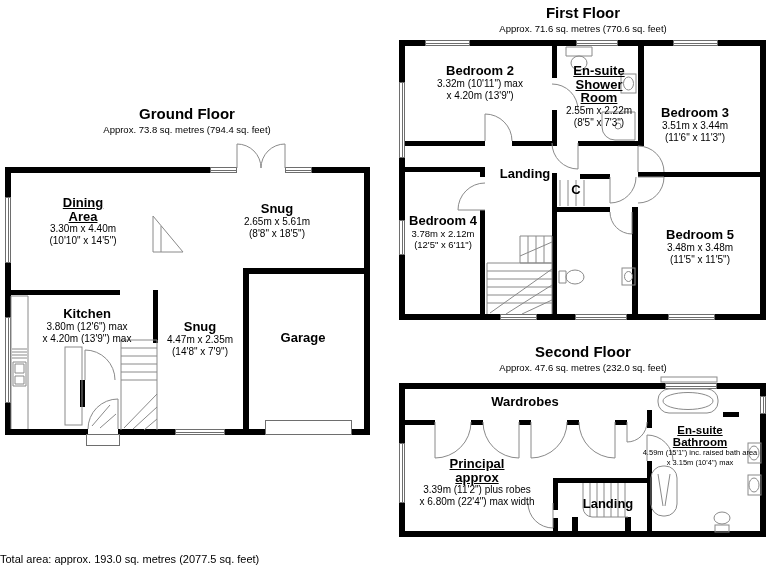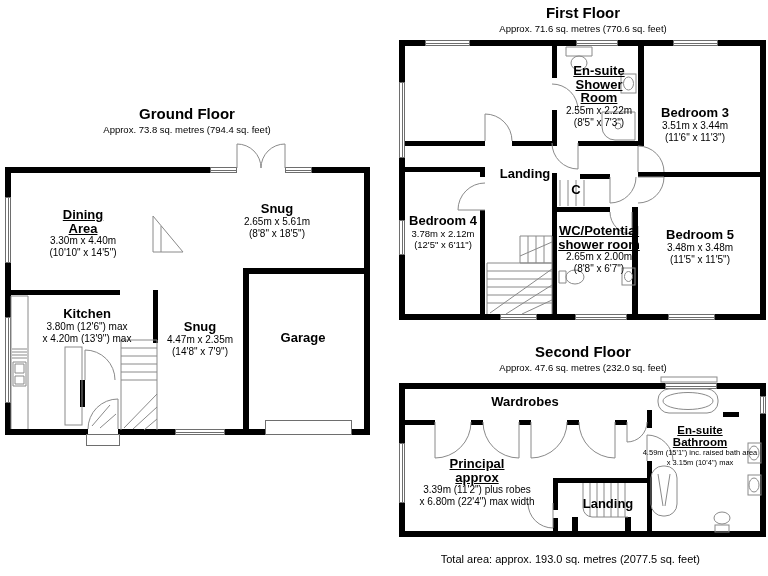--- a/index.html
+++ b/index.html
@@ -17,21 +17,21 @@
   .rn{font-weight:bold;font-size:13px;line-height:1.05;}
   .rn span{display:inline-block;text-decoration:underline;}
   .rn.sm{font-size:11.5px;}
   .rd{font-size:10px;line-height:1.2;}
   .rd.nw{white-space:nowrap;}
   .rd.b4{font-size:9.5px;white-space:nowrap;}
   .rd.tiny{font-size:7.5px;line-height:1.3;white-space:nowrap;}
   .ftitle{position:absolute;text-align:center;z-index:5;}
   .ftitle .t{font-weight:bold;font-size:15px;line-height:1.1;}
   .ftitle .s{font-size:9.5px;line-height:1.4;}
-  .footer{position:absolute;left:0;top:553px;width:700px;text-align:right;font-size:11px;z-index:5;}
+  .footer{position:absolute;left:0;top:553px;width:700px;text-align:left;font-size:11px;z-index:5;}
 </style>
 </head>
 <body>
 
 <div id="canvas">
 
   <div class="ftitle" style="left:62px;top:106px;width:250px">
     <div class="t">Ground Floor</div>
     <div class="s">Approx. 73.8 sq. metres (794.4 sq. feet)</div>
   </div>
@@ -165,21 +165,21 @@
       <path d="M658,474 L663,506 M670,474 L665,506"></path>
       <rect x="748" y="443" width="13" height="20"></rect>
       <ellipse cx="754" cy="453" rx="5" ry="7"></ellipse>
       <rect x="748" y="475" width="13" height="20"></rect>
       <ellipse cx="754" cy="485" rx="5" ry="7"></ellipse>
       <ellipse cx="722" cy="518" rx="8" ry="6"></ellipse>
       <rect x="715" y="525" width="14" height="7"></rect>
     </g>
   </svg>
 
-  <div class="lbl" style="left:23px;top:208px;width:120px">
+  <div class="lbl" style="left:23px;top:196px;width:120px">
     <div class="rn"><span style="max-width:64px">Dining Area</span></div>
     <div class="rd">3.30m x 4.40m</div>
     <div class="rd">(10'10" x 14'5")</div>
   </div>
   <div class="lbl" style="left:217px;top:202px;width:120px">
     <div class="rn">Snug</div>
     <div class="rd">2.65m x 5.61m</div>
     <div class="rd">(8'8" x 18'5")</div>
   </div>
   <div class="lbl" style="left:13px;top:307px;width:148px">
@@ -189,20 +189,25 @@
   </div>
   <div class="lbl" style="left:140px;top:320px;width:120px">
     <div class="rn">Snug</div>
     <div class="rd">4.47m x 2.35m</div>
     <div class="rd">(14'8" x 7'9")</div>
   </div>
   <div class="lbl" style="left:243px;top:331px;width:120px">
     <div class="rn">Garage</div>
   </div>
 
+  <div class="lbl" style="left:410px;top:64px;width:140px">
+    <div class="rn">Bedroom 2</div>
+    <div class="rd">3.32m (10'11") max</div>
+    <div class="rd">x 4.20m (13'9")</div>
+  </div>
   <div class="lbl" style="left:555px;top:64px;width:88px">
     <div class="rn"><span style="max-width:62px">En-suite Shower Room</span></div>
     <div class="rd nw">2.55m x 2.22m</div>
     <div class="rd nw">(8'5" x 7'3")</div>
   </div>
   <div class="lbl" style="left:625px;top:106px;width:140px">
     <div class="rn">Bedroom 3</div>
     <div class="rd">3.51m x 3.44m</div>
     <div class="rd">(11'6" x 11'3")</div>
   </div>
@@ -210,25 +215,20 @@
     <div class="rn">Landing</div>
   </div>
   <div class="lbl" style="left:568px;top:183px;width:16px">
     <div class="rn">C</div>
   </div>
   <div class="lbl" style="left:400px;top:214px;width:86px">
     <div class="rn">Bedroom 4</div>
     <div class="rd b4">3.78m x 2.12m</div>
     <div class="rd b4">(12'5" x 6'11")</div>
   </div>
-  <div class="lbl" style="left:551px;top:224px;width:96px">
-    <div class="rn"><span style="max-width:94px">WC/Potential shower room</span></div>
-    <div class="rd nw">2.65m x 2.00m</div>
-    <div class="rd nw">(8'8" x 6'7")</div>
-  </div>
   <div class="lbl" style="left:630px;top:228px;width:140px">
     <div class="rn">Bedroom 5</div>
     <div class="rd">3.48m x 3.48m</div>
     <div class="rd">(11'5" x 11'5")</div>
   </div>
 
   <div class="lbl" style="left:455px;top:395px;width:140px">
     <div class="rn">Wardrobes</div>
   </div>
   <div class="lbl" style="left:407px;top:457px;width:140px">

